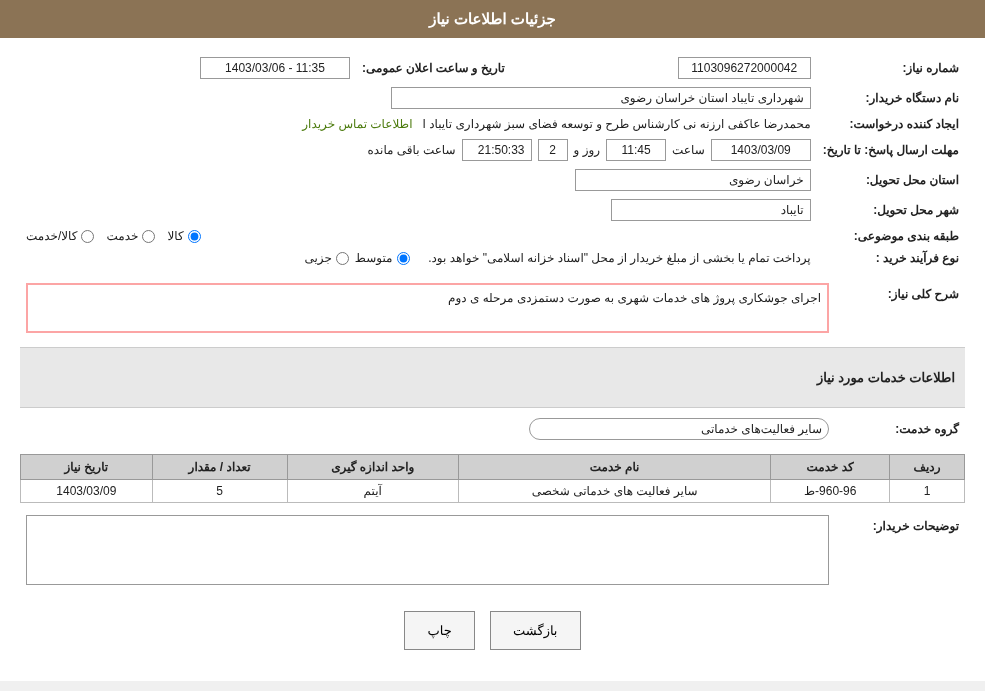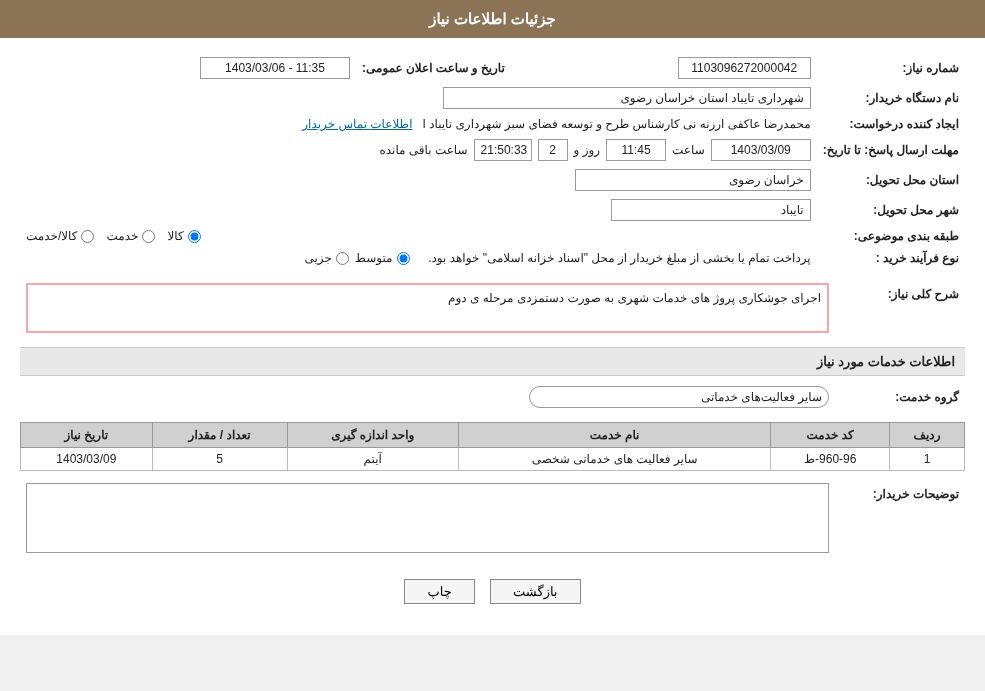--- a/index.html
+++ b/index.html
@@ -55,40 +55,39 @@
       display: inline-block;
     }
     .input-narrow {
       width: 120px;
     }
     .input-date {
       width: 100px;
       text-align: center;
     }
     .link-blue {
-      color: #0369a1;
-      text-decoration: underline;
+      color: #4d7c0f;
       cursor: pointer;
     }
     .radio-group {
       display: flex;
       gap: 12px;
       align-items: center;
       flex-direction: row-reverse;
     }
     .radio-item {
       display: flex;
       align-items: center;
       gap: 4px;
     }
     .section-header {
       background: #e8e8e8;
       border-top: 1px solid #ccc;
       border-bottom: 1px solid #ccc;
-      padding: 6px 10px;
+      padding: 22px 10px;
       font-weight: bold;
       font-size: 13px;
       text-align: right;
       margin: 8px 0 6px 0;
     }
     .description-box {
       border: 2px solid #fca5a5;
       min-height: 50px;
       padding: 6px;
       direction: rtl;
@@ -121,21 +120,21 @@
       padding: 6px;
       background: #fff;
       width: 100%;
     }
     .footer-buttons {
       text-align: center;
       padding: 12px 0 16px 0;
     }
     .btn {
       border: 1px solid #888;
-      padding: 4px 22px;
+      padding: 11px 22px;
       font-size: 13px;
       cursor: pointer;
       margin: 0 6px;
       font-family: Tahoma, Arial, sans-serif;
     }
     .btn-print {
       background: #f5f5f5;
     }
     .btn-back {
       background: #f5f5f5;
@@ -172,21 +171,21 @@
         </td>
         <td class="label-cell" style="text-align:left; width:160px;">تاریخ و ساعت اعلان عمومی:</td>
         <td class="value-cell">
           <span class="input-box" style="width:150px; direction:ltr; text-align:center;">1403/03/06 - 11:35</span>
         </td>
       </tr>
 
       <tr>
         <td class="label-cell">نام دستگاه خریدار:</td>
         <td class="value-cell" colspan="3">
-          <span class="input-box" style="width:368px;">شهرداری تایباد استان خراسان رضوی</span>
+          <span class="input-box" style="width:420px;">شهرداری تایباد استان خراسان رضوی</span>
         </td>
       </tr>
 
       <tr>
         <td class="label-cell">ایجاد کننده درخواست:</td>
         <td class="value-cell" colspan="3">
           <span>محمدرضا عاکفی ارزنه نی کارشناس طرح و توسعه فضای سبز شهرداری تایباد ا</span>
           &nbsp;
           <span class="link-blue">اطلاعات تماس خریدار</span>
         </td>
@@ -194,21 +193,21 @@
 
       <tr>
         <td class="label-cell">مهلت ارسال پاسخ: تا تاریخ:</td>
         <td class="value-cell" colspan="3">
           <div class="row-flex">
             <span class="input-box input-date">1403/03/09</span>
             <span>ساعت</span>
             <span class="input-box" style="width:60px; text-align:center;">11:45</span>
             <span>روز و</span>
             <span class="input-box" style="width:30px; text-align:center;">2</span>
-            <span class="input-box" style="width:58px; text-align:left; direction:ltr;">21:50:33</span>
+            <span class="input-box" style="width:70px; text-align:right; direction:ltr;">21:50:33</span>
             <span>ساعت باقی مانده</span>
           </div>
         </td>
       </tr>
 
       <tr>
         <td class="label-cell">استان محل تحویل:</td>
         <td class="value-cell" colspan="3">
           <span class="input-box" style="width:236px;">خراسان رضوی</span>
         </td>

